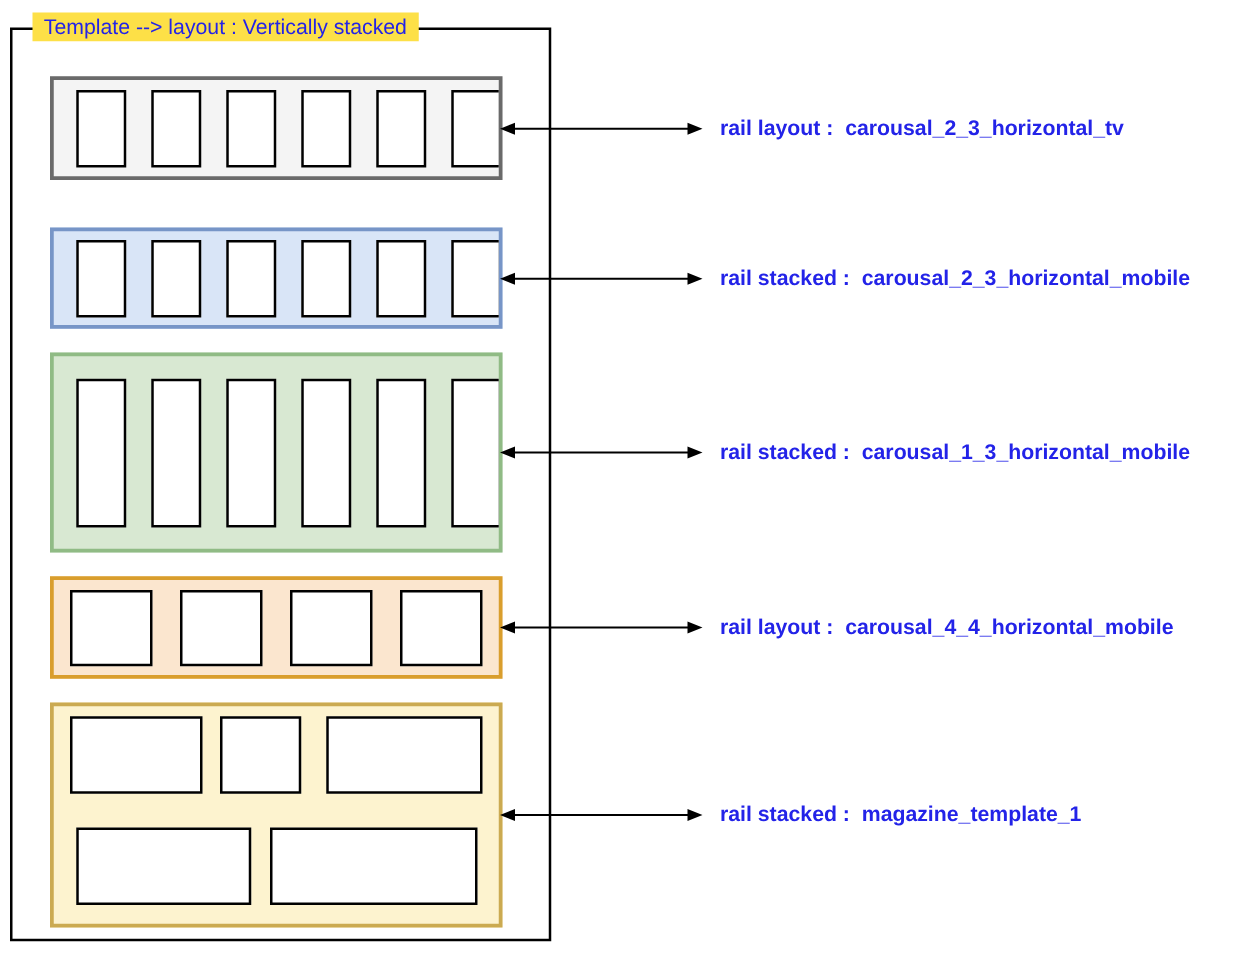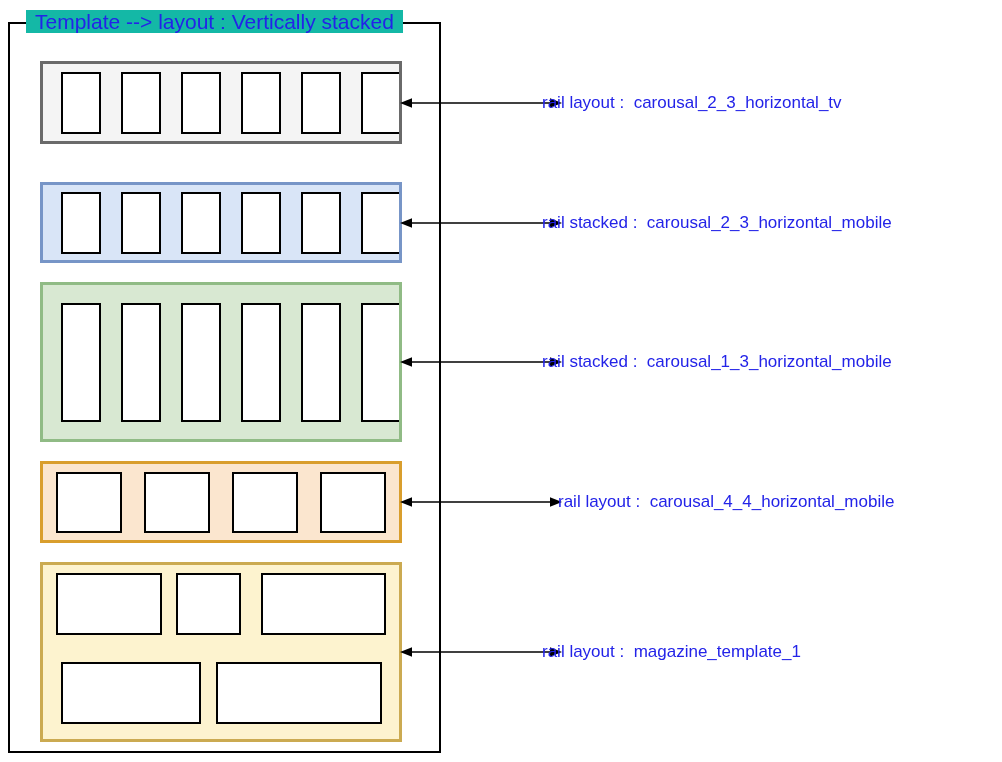--- a/index.html
+++ b/index.html
@@ -5,22 +5,22 @@
   html,body{margin:0;padding:0;background:#ffffff;}
   .canvas{
     position:relative;width:1002px;height:762px;background:#ffffff;
     font-family:"Liberation Sans", sans-serif;overflow:hidden;
   }
   .container-border{
     position:absolute;left:8px;top:22px;width:433px;height:731px;
     border:2px solid #000;box-sizing:border-box;background:transparent;
   }
   .title{
-    position:absolute;left:26px;top:10px;padding:0 9px;background:#14b8a6;
-    font-size:21px;line-height:23px;white-space:pre;z-index:3;
+    position:absolute;left:26px;top:10px;padding:0 9px;background:#fde047;
+    font-size:17px;line-height:23px;white-space:pre;z-index:3;
   }
   .rail{
     position:absolute;left:40px;width:362px;box-sizing:border-box;
     border:3px solid #888;overflow:hidden;z-index:2;
   }
   .items{
     display:flex;align-items:center;height:100%;box-sizing:border-box;
     overflow:hidden;
   }
   .items.pitch-a{padding-left:18px;gap:20px;}
@@ -32,22 +32,22 @@
   .b13{width:40px;height:119px;}
   .b44{width:66px;height:61px;}
   .mag .box{position:absolute;height:62px;}
   .m1{left:13px;top:8px;width:106px;}
   .m2{left:133px;top:8px;width:65px;}
   .m3{left:218px;top:8px;width:125px;}
   .m4{left:18px;top:97px;width:140px;}
   .m5{left:173px;top:97px;width:166px;}
   .arrow{position:absolute;left:399px;z-index:4;}
   .rail-label{
-    position:absolute;left:542px;transform:translateY(-50%);
-    font-size:17px;line-height:22px;white-space:pre;z-index:4;
+    position:absolute;left:576px;transform:translateY(-50%);
+    font-size:17px;line-height:22px;white-space:pre;z-index:4;font-weight:bold;
   }
 </style>
 </head>
 <body>
 
 <div class="canvas">
 
   <div class="container-border"></div>
 
   <div class="title" style="color: rgb(35, 35, 232);">Template --&gt; layout : Vertically stacked</div>
@@ -124,16 +124,16 @@
   </svg>
   <svg class="arrow" style="top:645px" width="164" height="14" viewBox="0 0 164 14">
     <line x1="9" y1="7" x2="155" y2="7" stroke="#000" stroke-width="1.6"></line>
     <polygon points="1,7 13,2.2 13,11.8" fill="#000"></polygon>
     <polygon points="163,7 151,2.2 151,11.8" fill="#000"></polygon>
   </svg>
 
   <div class="rail-label" style="top: 103px; color: rgb(35, 35, 232);">rail layout :  carousal_2_3_horizontal_tv</div>
   <div class="rail-label" style="top: 223px; color: rgb(35, 35, 232);">rail stacked :  carousal_2_3_horizontal_mobile</div>
   <div class="rail-label" style="top: 362px; color: rgb(35, 35, 232);">rail stacked :  carousal_1_3_horizontal_mobile</div>
-  <div class="rail-label" style="top: 502px; color: rgb(35, 35, 232); margin-left: 16px;">rail layout :  carousal_4_4_horizontal_mobile</div>
-  <div class="rail-label" style="top: 652px; color: rgb(35, 35, 232);">rail layout :  magazine_template_1</div>
+  <div class="rail-label" style="top: 502px; color: rgb(35, 35, 232);">rail layout :  carousal_4_4_horizontal_mobile</div>
+  <div class="rail-label" style="top: 652px; color: rgb(35, 35, 232);">rail stacked :  magazine_template_1</div>
 
 </div>
 
 </body></html>

